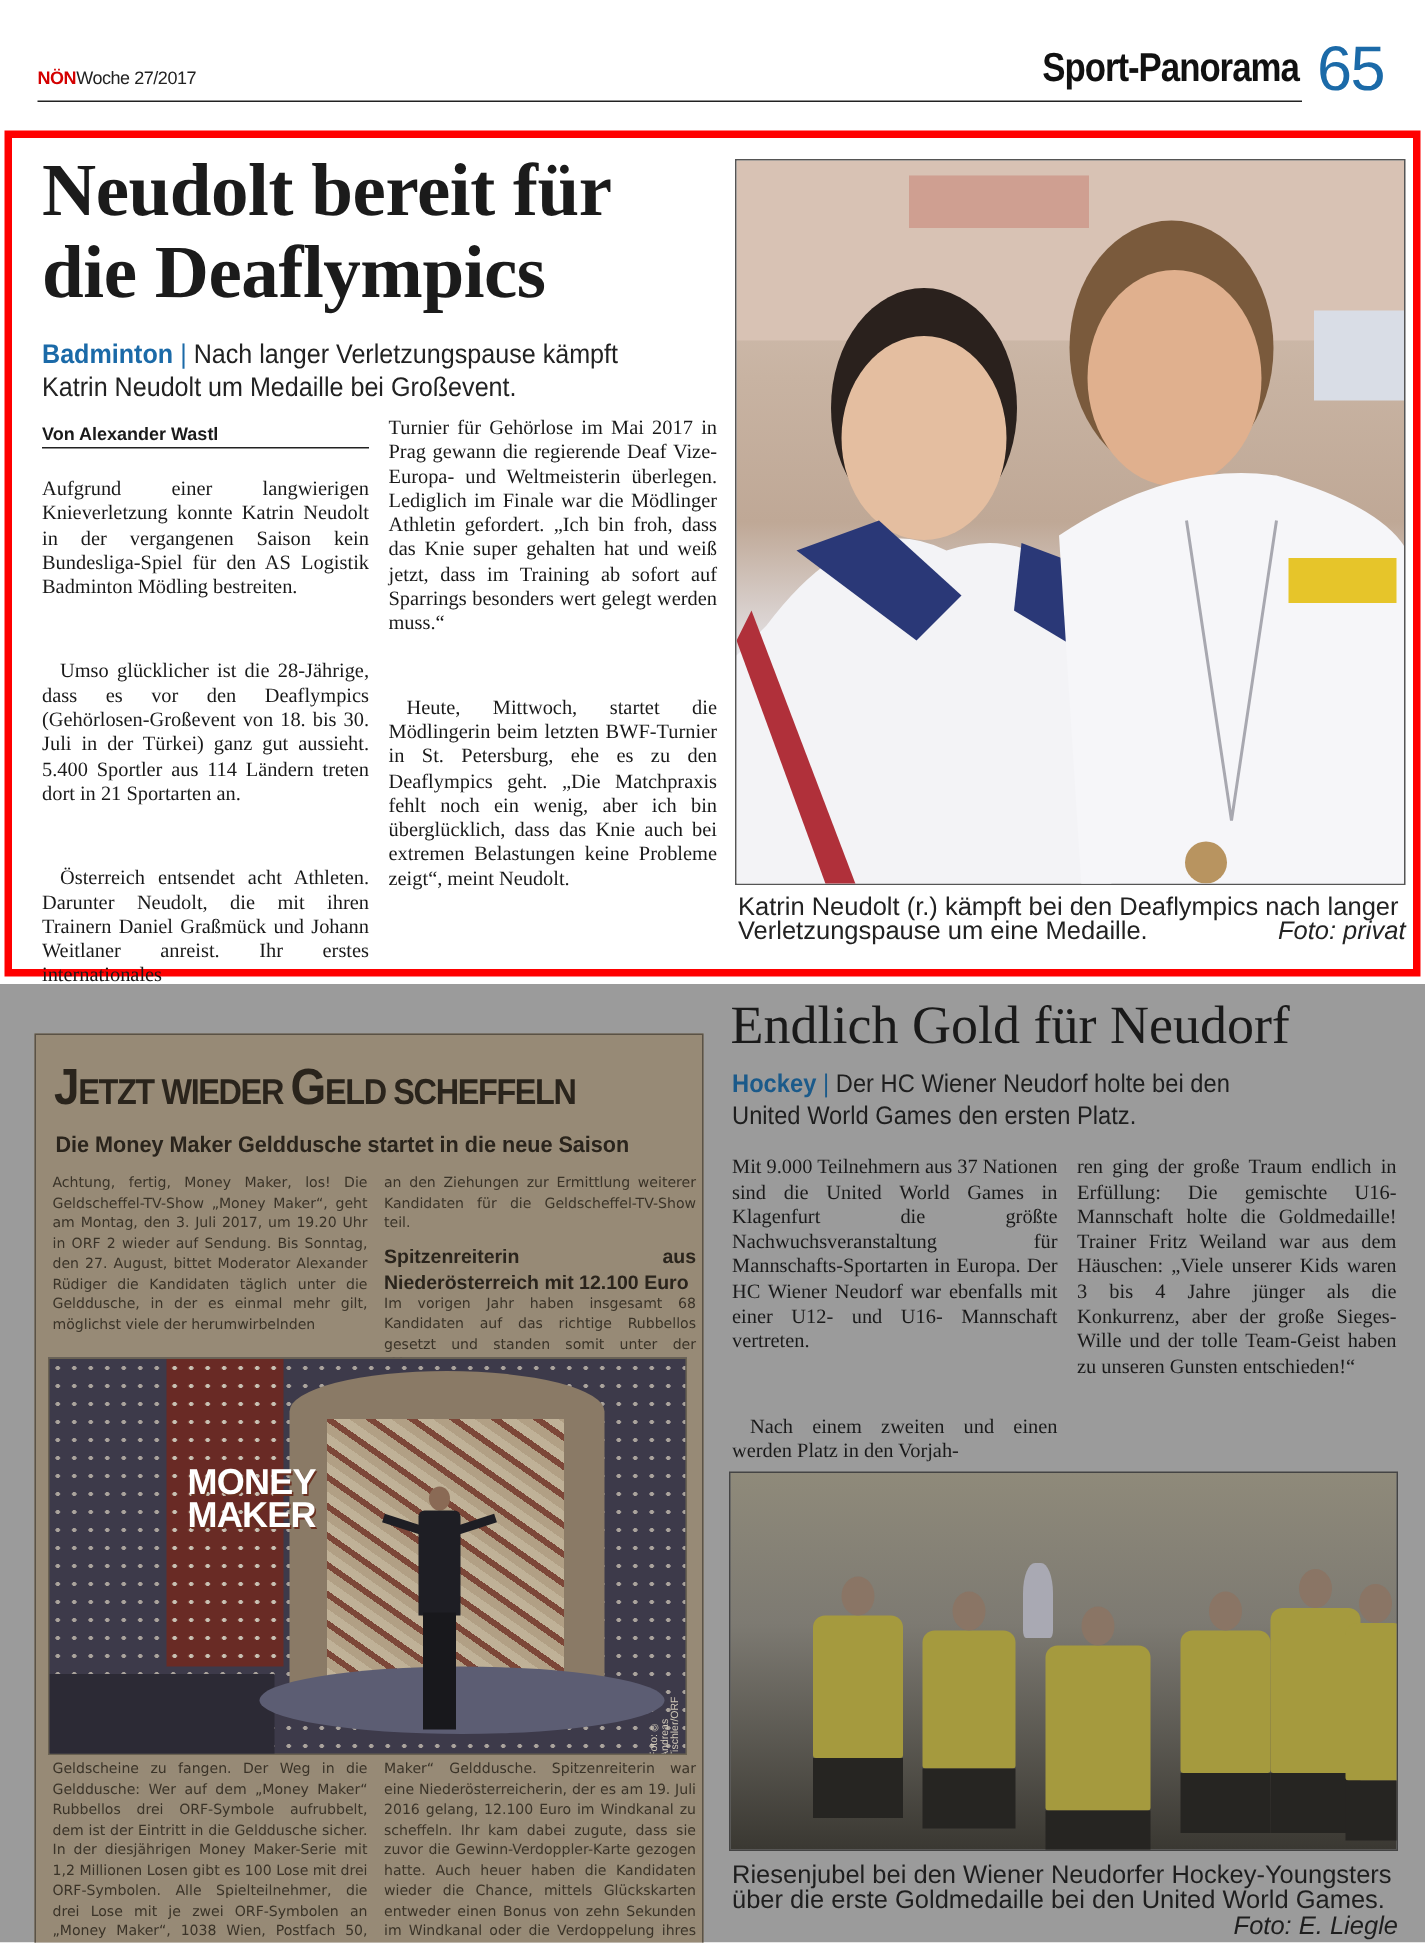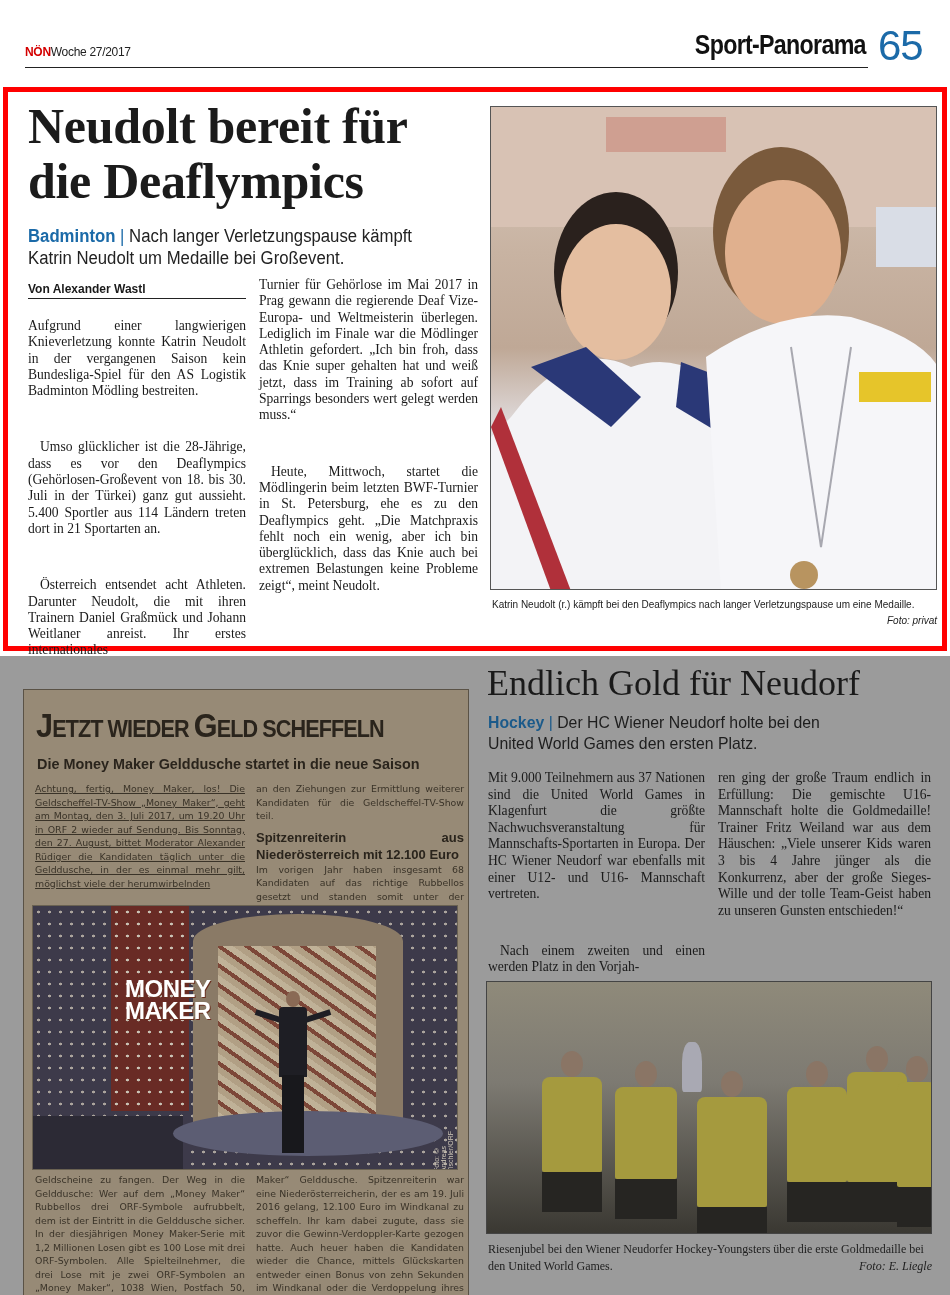--- a/index.html
+++ b/index.html
@@ -20,31 +20,31 @@
   .h-sub { position: absolute; left: 20px; top: 133px; width: 460px; font-family: "Liberation Sans", sans-serif; font-size: 18px; line-height: 22px; color: #222; transform: scaleX(0.93); transform-origin: left; white-space: nowrap; }
   .kicker { color: #1b6aa8; font-weight: bold; }
   .pipe { color: #1b6aa8; }
   .byline { position: absolute; left: 20px; top: 190px; width: 218px; font-family: "Liberation Sans", sans-serif; font-size: 12px; font-weight: bold; padding-bottom: 2px; border-bottom: 1.2px solid #222; transform-origin: left; }
   .col { position: absolute; font-size: 13.6px; line-height: 16.3px; text-align: justify; hyphens: manual; }
   .col p { text-indent: 0; }
   .col p + p { text-indent: 12px; margin-top: 40px; }
   .c1 { left: 20px; top: 226px; width: 218px; }
   .c2 { left: 251px; top: 185px; width: 219px; }
   .photo1 { position: absolute; left: 482px; top: 14px; width: 447px; height: 484px; border: 1px solid #555; overflow: hidden; background: linear-gradient(180deg,#d9c9bd 0%,#c8b3a2 30%,#bfa896 50%,#e8e8ee 70%,#f2f2f6 100%); }
-  .cap1 { position: absolute; left: 484px; top: 505px; width: 445px; font-family: "Liberation Sans", sans-serif; font-size: 10px; line-height: 16px; color: #222; }
+  .cap1 { position: absolute; left: 484px; top: 505px; width: 445px; font-family: "Liberation Sans", sans-serif; font-size: 17px; line-height: 16px; color: #222; }
   .credit { font-style: italic; float: right; }
 
   
   .dim { position: absolute; left: 0; top: 656px; width: 950px; height: 639px; background: #9b9b9b; }
   .ad { position: absolute; left: 23px; top: 689px; width: 446px; height: 712px; background: #978a76; border: 1.5px solid #5a5246; }
   .ad-title { position: absolute; left: 12px; top: 16px; font-family: "Liberation Sans", sans-serif; font-weight: bold; color: #2a241c; font-size: 24px; letter-spacing: -1px; white-space: nowrap; transform: scaleX(0.9); transform-origin: left; }
   .ad-title .big { font-size: 34px; }
   .ad-sub { position: absolute; left: 13px; top: 65px; font-family: "Liberation Sans", sans-serif; font-weight: bold; color: #2a241c; font-size: 15px; white-space: nowrap; transform: scaleX(0.96); transform-origin: left; }
   .ad-col { position: absolute; font-family: "DejaVu Sans", sans-serif; font-size: 9.4px; line-height: 13.5px; color: #3a3328; text-align: justify; }
-  .ac1 { left: 11px; top: 92px; width: 210px; text-decoration: underline; }
+  .ac1 { left: 11px; top: 92px; width: 210px; }
   .ac2 { left: 232px; top: 92px; width: 208px; }
   .ac3 { left: 11px; top: 483px; width: 210px; }
   .ac4 { left: 232px; top: 483px; width: 208px; }
   .ad-h { font-family: "Liberation Sans", sans-serif; font-weight: bold; font-size: 13px; line-height: 17px; color: #2a241c; margin-top: 6px; }
   .ad-photo { position: absolute; left: 8px; top: 215px; width: 426px; height: 265px; overflow: hidden; background: #3d3a4a; border: 1px solid #6a6252; }
   .ad-photo .dots { position: absolute; inset: 0; background-image: radial-gradient(circle, #cfc7b8 1.3px, transparent 1.6px); background-size: 11px 12px; opacity: 0.75; }
   .ad-photo .red1 { position: absolute; left: 78px; top: 0; width: 78px; height: 205px; background: #6e2a22; opacity: 0.9; background-image: radial-gradient(circle, #cfc7b8 1.3px, transparent 1.6px); background-size: 11px 12px; }
   .ad-photo .tube { position: absolute; left: 160px; top: 8px; width: 210px; height: 225px; background: #8a7a66; border-radius: 50% 50% 0 0 / 12% 12% 0 0; }
   .ad-photo .tube-in { position: absolute; left: 185px; top: 40px; width: 158px; height: 185px; background: repeating-linear-gradient(35deg,#b8a68a 0 6px,#7a3e30 6px 10px,#c9bba0 10px 16px); opacity: 0.85; }
   .ad-photo .stage { position: absolute; left: 140px; top: 205px; width: 270px; height: 45px; border-radius: 50%; background: #5c5d73; }
@@ -63,21 +63,21 @@
 
   .r-title { position: absolute; left: 487px; top: 663px; font-size: 36px; line-height: 40px; color: #1a1a1a; }
   .r-sub { position: absolute; left: 488px; top: 712px; width: 440px; font-family: "Liberation Sans", sans-serif; font-size: 17px; line-height: 21px; color: #1e1e1e; transform: scaleX(0.93); transform-origin: left; white-space: nowrap; }
   .r-sub .kicker, .r-sub .pipe { color: #1b5a8a; }
   .rc1 { left: 488px; top: 770px; width: 217px; font-size: 13.6px; line-height: 16.6px; color: #1a1a1a; }
   .rc2 { left: 718px; top: 770px; width: 213px; font-size: 13.6px; line-height: 16.6px; color: #1a1a1a; }
   .photo2 { position: absolute; left: 486px; top: 981px; width: 446px; height: 253px; border: 1px solid #444; overflow: hidden; background: linear-gradient(180deg,#8f8a7a 0%,#7d7a72 40%,#3a3832 100%); }
   .kid { position: absolute; background: #a59a3e; border-radius: 8px 8px 2px 2px; }
   .kid .hd { position: absolute; left: 50%; top: -26px; width: 22px; height: 26px; margin-left: -11px; border-radius: 50%; background: #8a7565; }
   .kid .sh { position: absolute; left: 0; right: 0; bottom: -40px; height: 40px; background: #262522; }
-  .cap2 { position: absolute; left: 488px; top: 1241px; width: 444px; font-family: Liberation Serif, serif; font-size: 12px; line-height: 17px; color: #1e1e1e; }
+  .cap2 { position: absolute; left: 488px; top: 1241px; width: 444px; font-family: Liberation Sans, sans-serif; font-size: 17px; line-height: 17px; color: #1e1e1e; }
 </style>
 </head>
 <body>
 
 <div class="masthead">
   <div class="brand">
     <span class="non">NÖN</span><span class="week">Woche 27/2017</span>
   </div>
   <div class="section">Sport-Panorama</div>
 </div>

